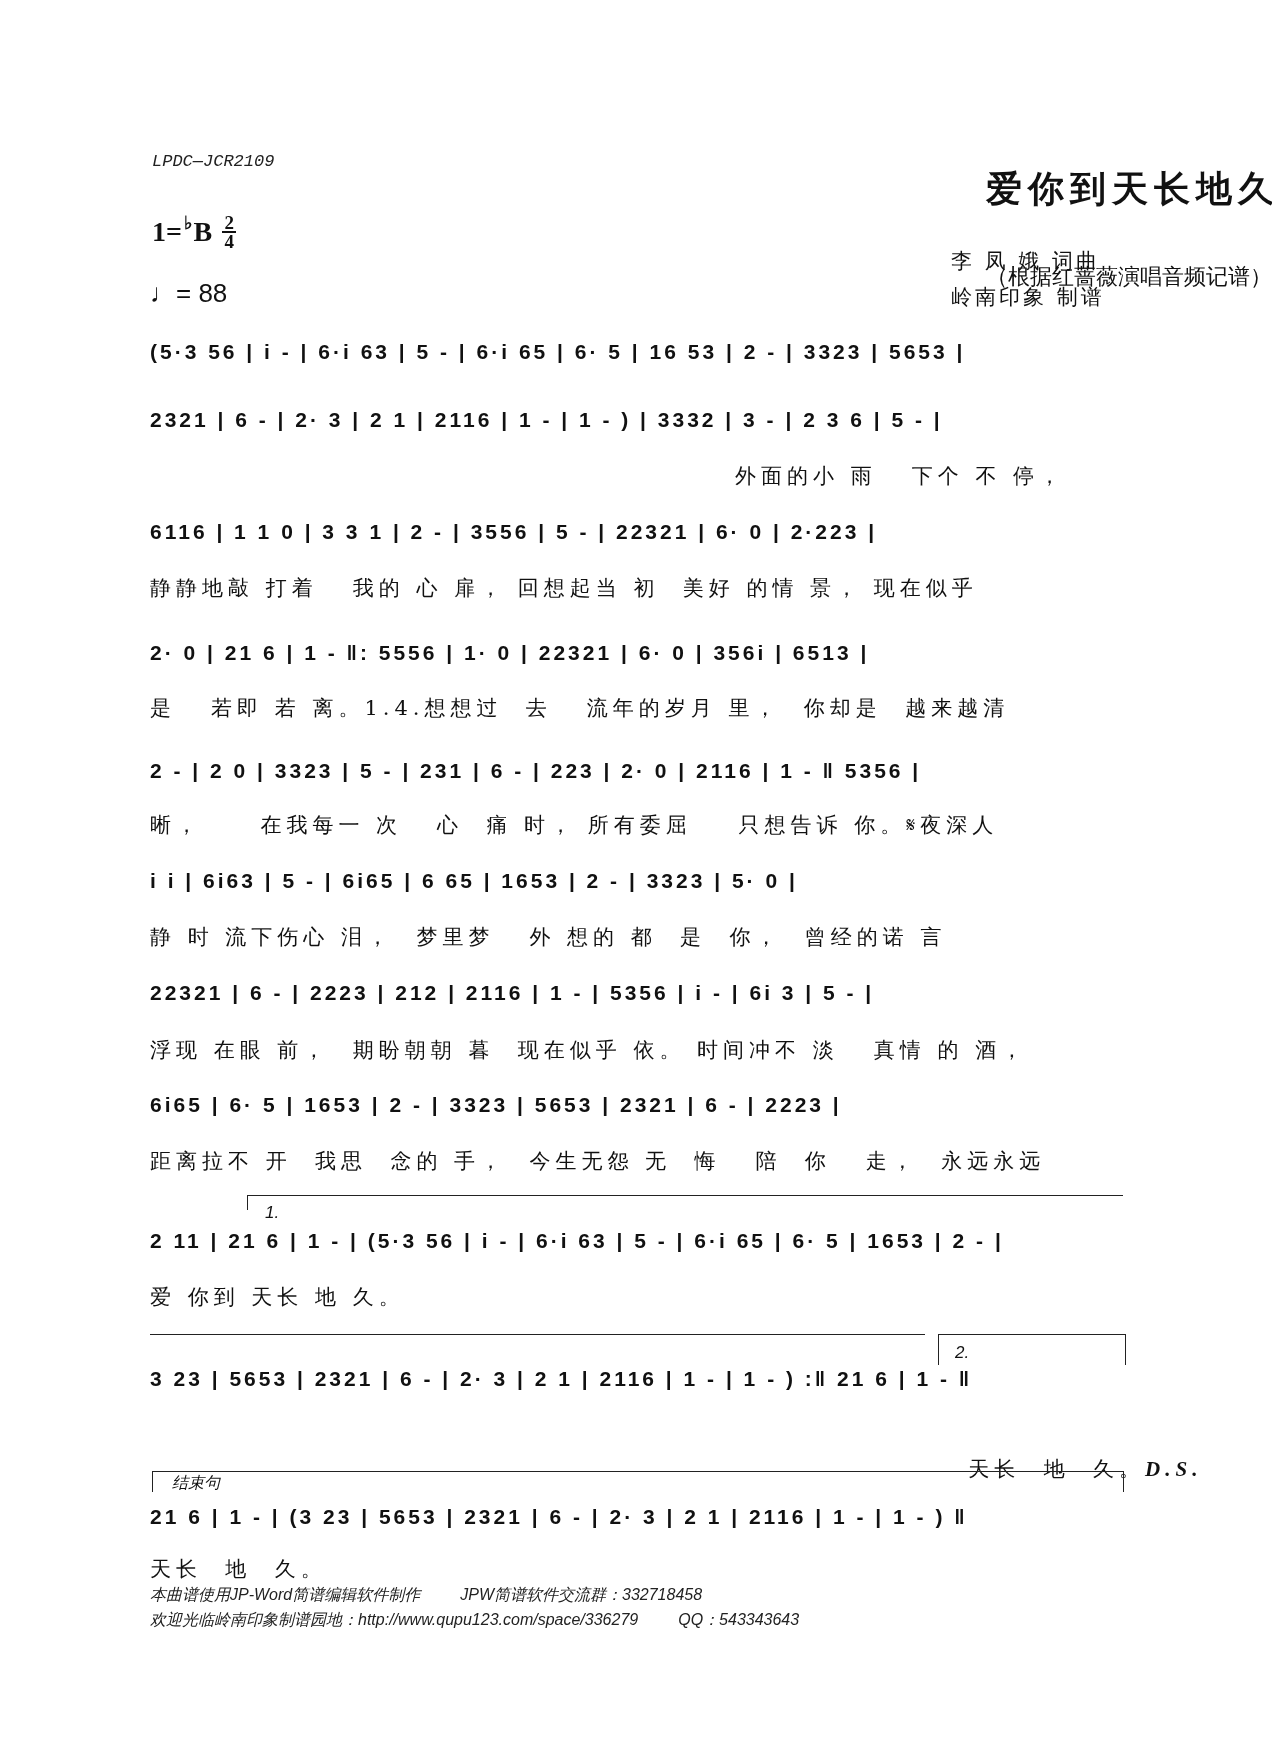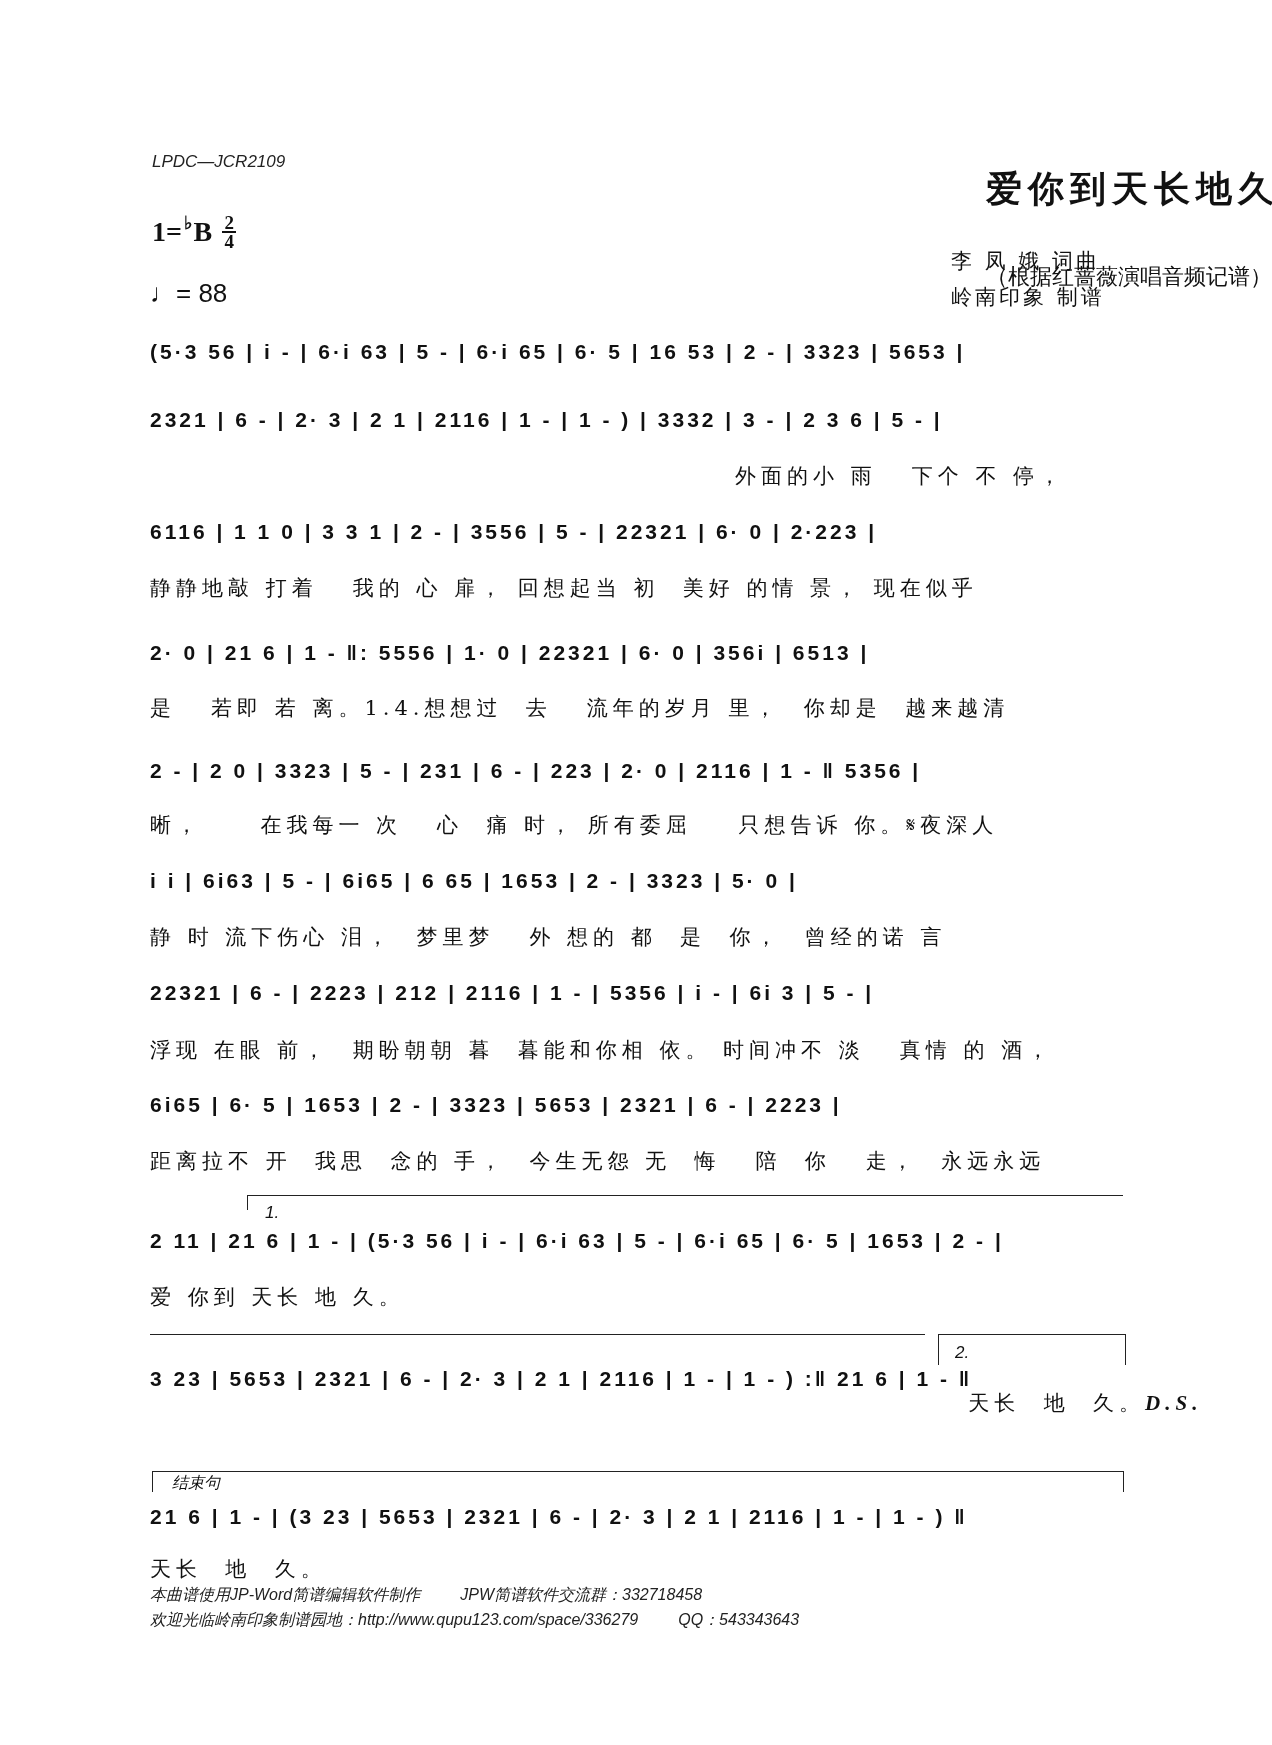--- a/index.html
+++ b/index.html
@@ -1,18 +1,18 @@
 <!DOCTYPE html>
 <html><head>
 <meta charset="utf-8">
 <style>
   html, body { margin:0; padding:0; background:#fff; }
   body { width:1272px; height:1745px; position:relative; overflow:hidden; font-family:"DejaVu Sans", sans-serif; color:#111; }
   .abs { position:absolute; }
-  .code { left:152px; top:152px; font-family:Liberation Sans, sans-serif; font-style:italic; font-size:17px; color:#222; }
+  .code { left:152px; top:152px; font-family:Liberation Mono, monospace; font-style:italic; font-size:17px; color:#222; }
   .title { left:8px; width:1272px; top:165px; text-align:right; font-family:"DejaVu Serif", serif; font-weight:bold; font-size:36px; letter-spacing:6px; }
   .key { left:152px; top:216px; font-family:"Liberation Serif", serif; font-weight:bold; font-size:28px; display:flex; align-items:flex-start; }
   .key .flat { font-size:18px; margin:-4px 1px 0 2px; }
   .frac { display:inline-flex; flex-direction:column; align-items:center; font-size:19px; line-height:17px; margin-left:10px; margin-top:-2px; }
   .frac .bar { width:14px; border-top:2px solid #111; }
   .tempo { left:150px; top:278px; font-family:"Liberation Sans", sans-serif; font-size:26px; }
   .subtitle { left:0; width:1272px; top:262px; text-align:right; font-family:"DejaVu Serif", serif; font-size:22px; }
   .credit { left:951px; font-family:"DejaVu Serif", serif; font-size:21px; letter-spacing:3px;text-align:center; }
   .row { position:absolute; left:150px; width:975px; height:50px; font-family:"Liberation Sans", sans-serif; font-weight:bold; font-size:21px; white-space:pre; }
   .notes { letter-spacing:3px; }
@@ -55,35 +55,35 @@
 <div class="row notes" style="top:641px">2· 0 | 21 6 | 1 - ‖: 5556 | 1· 0 | 22321 | 6· 0 | 356i | 6513 |</div>
 <div class="lyric" style="top:694px">是   若即 若 离。1.4.想想过  去   流年的岁月 里，  你却是  越来越清</div>
 
 <div class="row notes" style="top:759px">2 - | 2 0 | 3323 | 5 - | 231 | 6 - | 223 | 2· 0 | 2116 | 1 - ‖ 5356 |</div>
 <div class="lyric" style="top:811px">晰，     在我每一 次   心  痛 时， 所有委屈    只想告诉 你。𝄋夜深人</div>
 
 <div class="row notes" style="top:869px">i i | 6i63 | 5 - | 6i65 | 6 65 | 1653 | 2 - | 3323 | 5· 0 |</div>
 <div class="lyric" style="top:923px">静 时 流下伤心 泪，  梦里梦   外 想的 都  是  你，  曾经的诺 言</div>
 
 <div class="row notes" style="top:981px">22321 | 6 - | 2223 | 212 | 2116 | 1 - | 5356 | i - | 6i 3 | 5 - |</div>
-<div class="lyric" style="top:1036px">浮现 在眼 前，  期盼朝朝 暮  暮能和你相 依。 时间冲不 淡   真情 的 酒，</div>
+<div class="lyric" style="top:1036px">浮现 在眼 前，  期盼朝朝 暮  现在似乎 依。 时间冲不 淡   真情 的 酒，</div>
 
 <div class="row notes" style="top:1093px">6i65 | 6· 5 | 1653 | 2 - | 3323 | 5653 | 2321 | 6 - | 2223 |</div>
 <div class="lyric" style="top:1147px">距离拉不 开  我思  念的 手，  今生无怨 无  悔   陪  你   走，  永远永远</div>
 
 <div class="volta" style="top:1195px; left:247px; width:875px"></div>
 <div class="volta-label" style="top:1203px; left:265px">1.</div>
 <div class="row notes" style="top:1229px">2 11 | 21 6 | 1 - | (5·3 56 | i - | 6·i 63 | 5 - | 6·i 65 | 6· 5 | 1653 | 2 - |</div>
 <div class="lyric" style="top:1283px">爱 你到 天长 地 久。</div>
 
 <div class="volta" style="top:1334px; left:150px; width:775px; border-left:none"></div>
 <div class="volta closed" style="top:1334px; left:938px; width:186px; height:30px"></div>
 <div class="volta-label" style="top:1343px; left:955px">2.</div>
 <div class="row notes" style="top:1367px">3 23 | 5653 | 2321 | 6 - | 2· 3 | 2 1 | 2116 | 1 - | 1 - ) :‖ 21 6 | 1 - ‖</div>
-<div class="lyric" style="top:1365px; left:945px; width:200px">
+<div class="lyric" style="top:1431px; left:945px; width:200px">
   <span>天长  地  久。</span><span class="ds">D.S.</span>
 </div>
 
 <div class="volta closed" style="top:1471px; left:152px; width:970px; height:20px; border-bottom:none"></div>
 <div class="volta-label" style="top:1473px; left:172px; font-size:16px">结束句</div>
 <div class="row notes" style="top:1505px">21 6 | 1 - | (3 23 | 5653 | 2321 | 6 - | 2· 3 | 2 1 | 2116 | 1 - | 1 - ) ‖</div>
 <div class="lyric" style="top:1555px">天长  地  久。</div>
 
 <div class="footer" style="top:1585px"><span>本曲谱使用JP-Word简谱编辑软件制作</span><span style="display:inline-block;width:40px"></span><span>JPW简谱软件交流群：332718458</span></div>
 <div class="footer" style="top:1610px"><span>欢迎光临岭南印象制谱园地：http://www.qupu123.com/space/336279</span><span style="display:inline-block;width:40px"></span><span>QQ：543343643</span></div>

